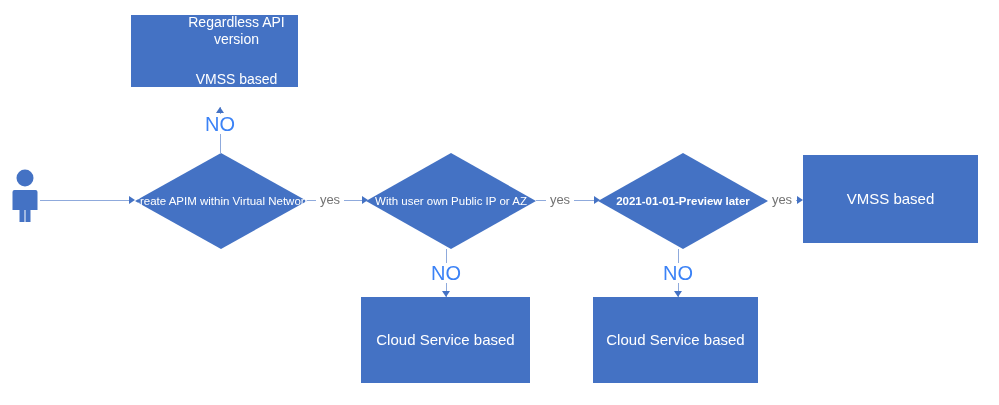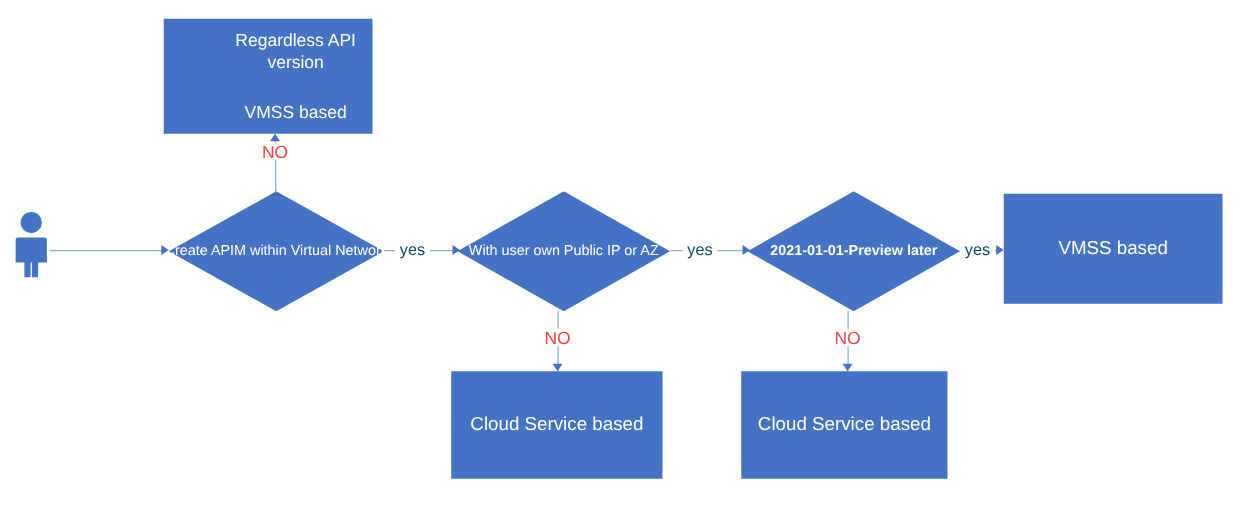--- a/index.html
+++ b/index.html
@@ -97,45 +97,45 @@
   }
   
   .edge-label {
     position: absolute;
     background: #ffffff;
     white-space: nowrap;
     text-align: center;
     line-height: 1;
   }
   .label-yes {
-    color: #0c4a6e;
+    color: #737373;
     font-size: 13px;
   }
   .label-no {
-    color: #ef4444;
-    font-size: 14px;
+    color: #3b82f6;
+    font-size: 20px;
   }
   
   .actor {
     position: absolute;
   }
 </style>
 </head>
 <body>
 
 <div id="canvas">
 
   <div class="actor" style="left:8px; top:168px; width:34px; height:54px;">
     <svg width="34" height="54" viewBox="0 0 34 54">
       <circle cx="17" cy="10" r="8.5" fill="#4472c4"></circle>
       <path d="M6.5,22 h21 a2,2 0 0 1 2,2 v18 a0,0 0 0 1 0,0 h-7 v12 h-5 v-12 h-1 v12 h-5 v-12 h-7 a0,0 0 0 1 0,0 v-18 a2,2 0 0 1 2,-2 z" fill="#4472c4"></path>
     </svg>
   </div>
 
-  <div class="node rect" style="left:131px; top:15px; width:167px; height:92px; font-size:14px;padding-left:44px;">
+  <div class="node rect" style="left:131px; top:15px; width:167px; height:72px; font-size:14px;padding-left:44px;">
     <span class="line">Regardless API version</span>
     <span class="line">VMSS based</span>
   </div>
 
   <div class="node rect" style="left:803px; top:155px; width:175px; height:88px; font-size:15px;">
     <span class="line">VMSS based</span>
   </div>
 
   <div class="node rect" style="left:361px; top:297px; width:169px; height:86px; font-size:15px;">
     <span class="line">Cloud Service based</span>

